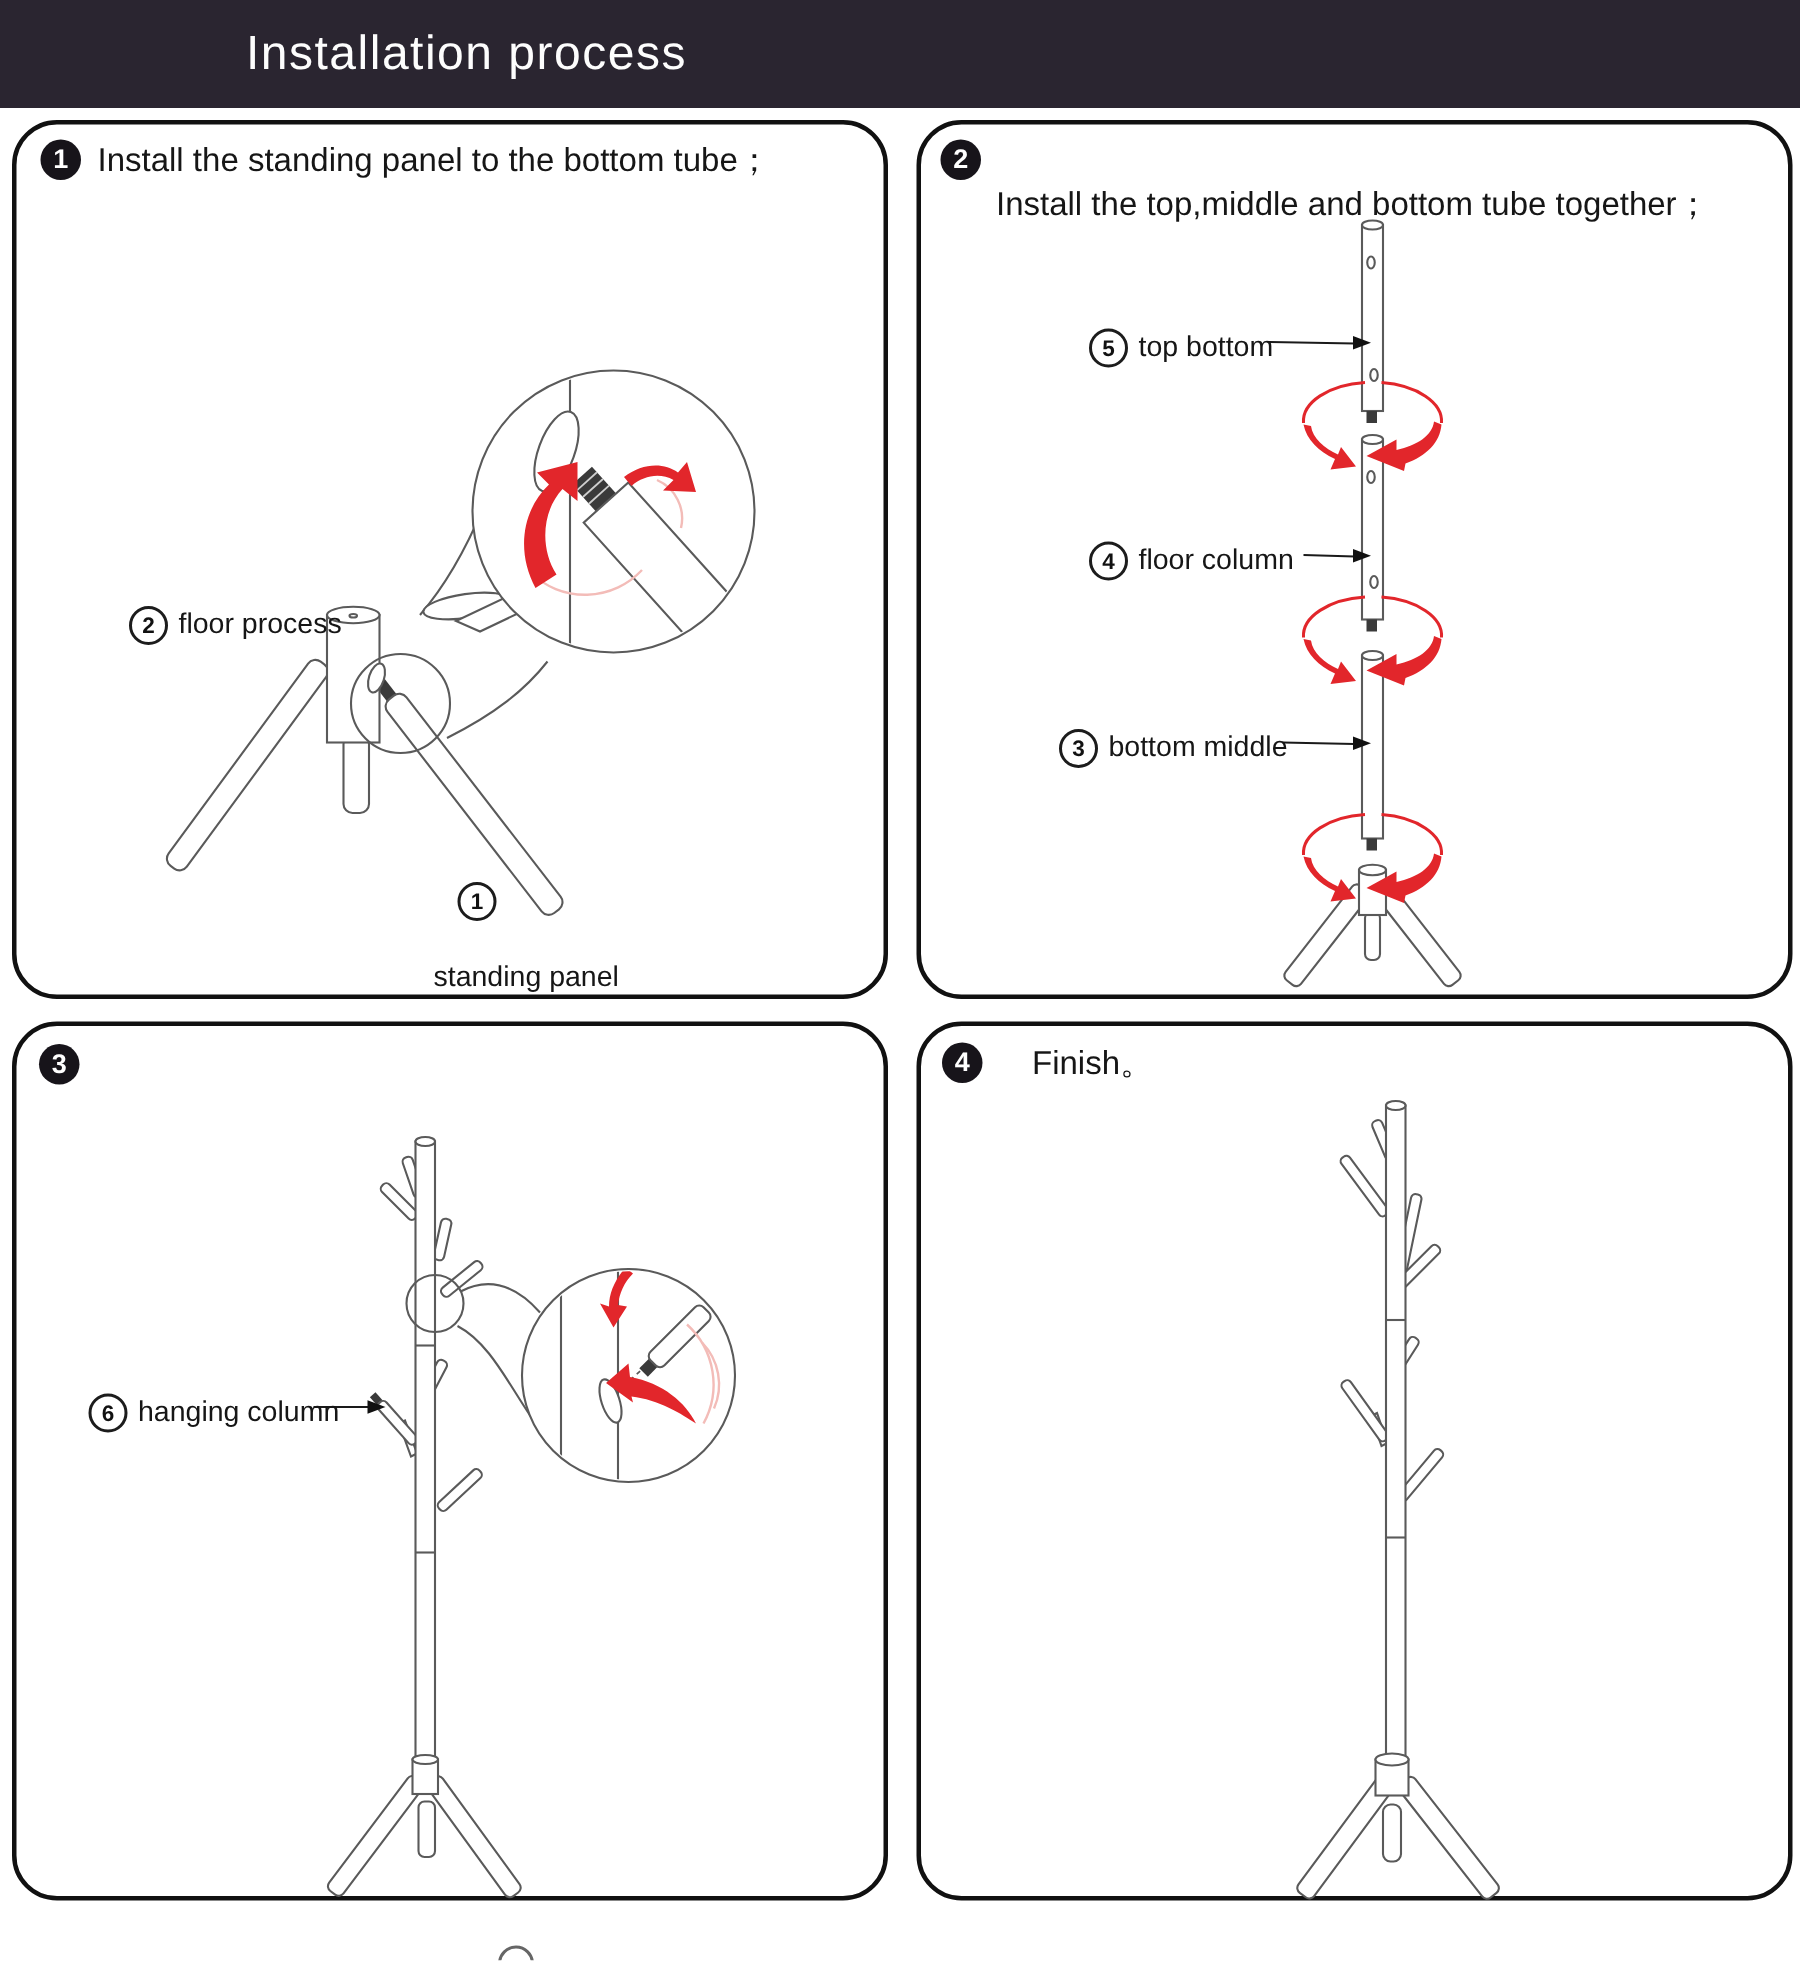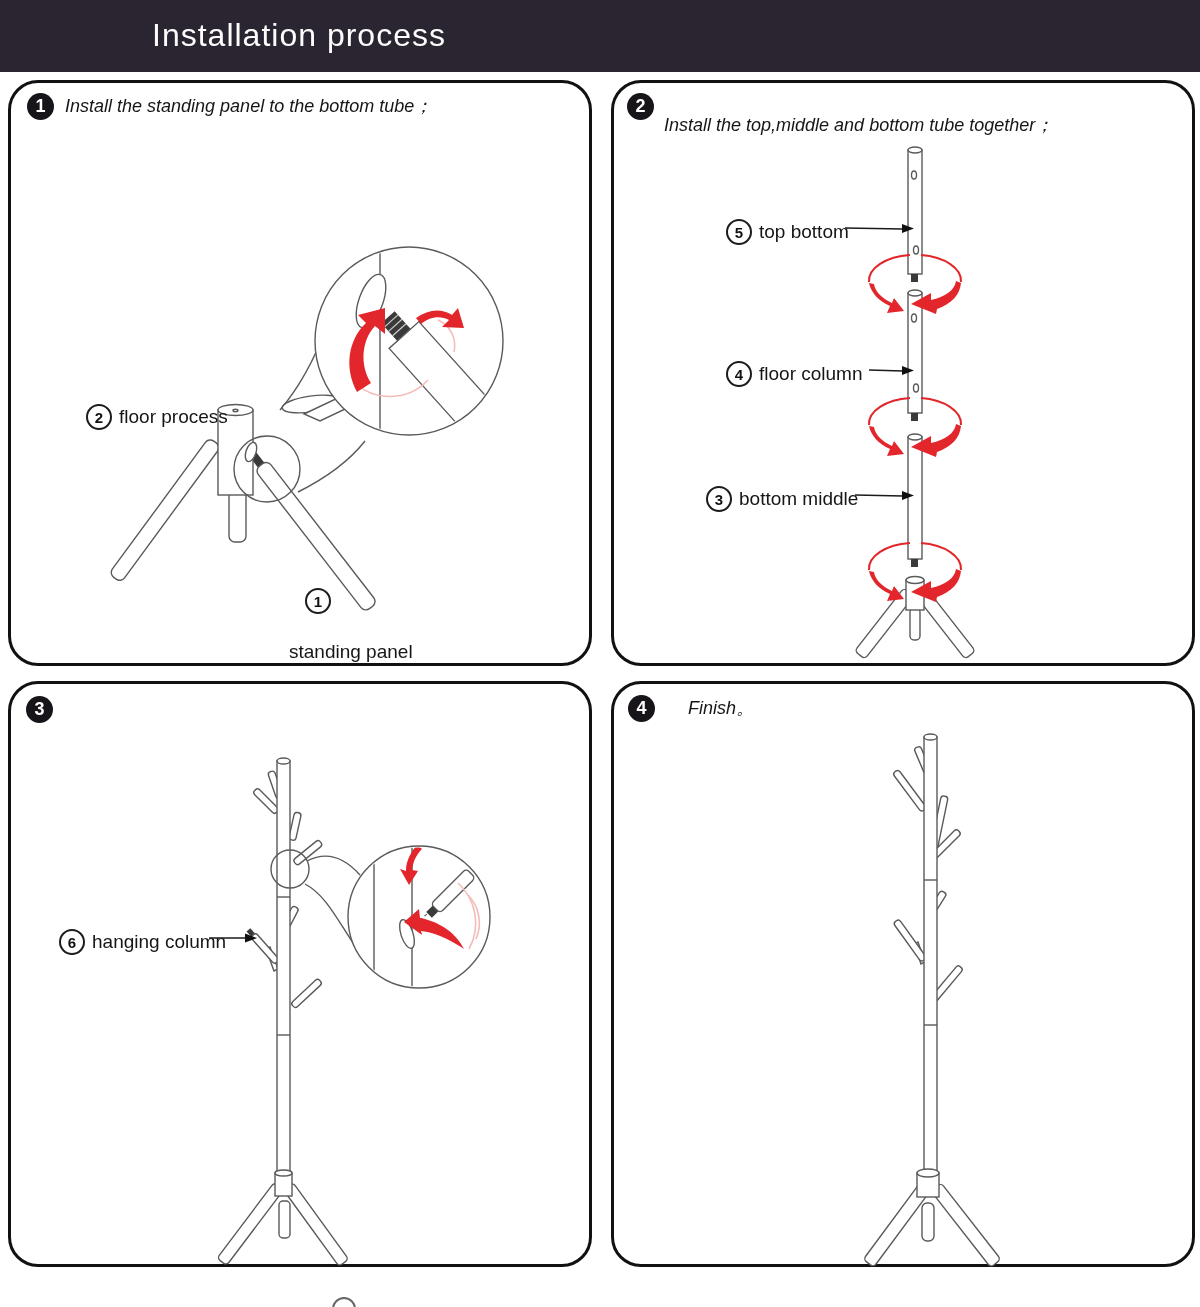--- a/index.html
+++ b/index.html
@@ -1,29 +1,29 @@
 <!DOCTYPE html>
 <html><head>
 <meta charset="utf-8">
 <style>
   html,body{margin:0;padding:0;background:#fff;}
   #page{position:relative;width:1200px;height:1307px;background:#fff;overflow:hidden;
         font-family:"Liberation Sans","DejaVu Sans",sans-serif;color:#1b1b1b;}
   .header{position:absolute;left:0;top:0;width:1200px;height:72px;background:#2a2530;}
-  .header .title{position:absolute;left:152px;top:17px;font-size:32px;color:#fdfdfd;letter-spacing:1px;}
+  .header .title{position:absolute;left:164px;top:17px;font-size:32px;color:#fdfdfd;letter-spacing:1px;}
   .panel{position:absolute;width:584px;height:586px;box-sizing:border-box;
          background:#fff;border:3px solid #111;border-radius:30px;}
   #panel1{left:8px;top:80px;}
   #panel2{left:611px;top:80px;}
   #panel3{left:8px;top:681px;}
   #panel4{left:611px;top:681px;}
   .badge{position:absolute;width:27px;height:27px;border-radius:50%;background:#17141a;
          color:#fff;display:flex;align-items:center;justify-content:center;
          font-size:18px;font-weight:bold;z-index:3;}
-  .ptitle{position:absolute;font-size:18px;line-height:25px;color:#161616;z-index:3;font-style:italic;}
+  .ptitle{position:absolute;font-size:22px;line-height:25px;color:#161616;z-index:3;}
   .plabel{position:absolute;display:flex;align-items:center;gap:7px;font-size:19px;
           white-space:nowrap;color:#161616;z-index:3;}
   .pnum{width:22px;height:22px;border:2px solid #1c1c1c;border-radius:50%;background:#fff;
         display:inline-flex;align-items:center;justify-content:center;flex:0 0 auto;
         font-size:15px;font-weight:bold;color:#111;}
   svg.diagram{position:absolute;left:-3px;top:-3px;width:584px;height:586px;z-index:1;}
   .art{stroke:#5a5a5a;stroke-width:1.4;fill:#fff;}
   .artline{stroke:#5a5a5a;stroke-width:1.4;fill:none;}
   .dark{fill:#3a3a3a;stroke:none;}
   .leader{stroke:#1a1a1a;stroke-width:1.4;fill:none;}
@@ -102,21 +102,21 @@
     </div>
     <div class="plabel" style="left:278px;top:558px;">
       <span>standing panel</span>
     </div>
   </div>
 
   <div class="panel" id="panel2">
     <div class="badge" style="left:13px;top:10px;">
       <span>2</span>
       </div>
-    <div class="ptitle" style="left:50px;top:30px;">Install the top,middle and bottom tube together；</div>
+    <div class="ptitle" style="left:50px;top:40px;">Install the top,middle and bottom tube together；</div>
 
     <svg class="diagram" viewBox="0 0 584 586">
       <defs>
         <g id="spin">
           <path class="redline" d="M -46 1 A 46 26 0 0 1 -5 -26"></path>
           <path class="redline" d="M 6 -26 A 46 26 0 0 1 46 1"></path>
           <path class="red" d="M -46 2 C -44 12 -36 20 -25 25 L -28 32 L -11 30 L -21 17 L -23 22 C -32 18 -40 11 -41 3 Z"></path>
           <path class="red" d="M 46 2 C 45 14 36 23 22 28 L 21 33 L -4 23 L 16 12 L 16 19 C 30 16 40 9 41 0 Z"></path>
         </g>
       </defs>

